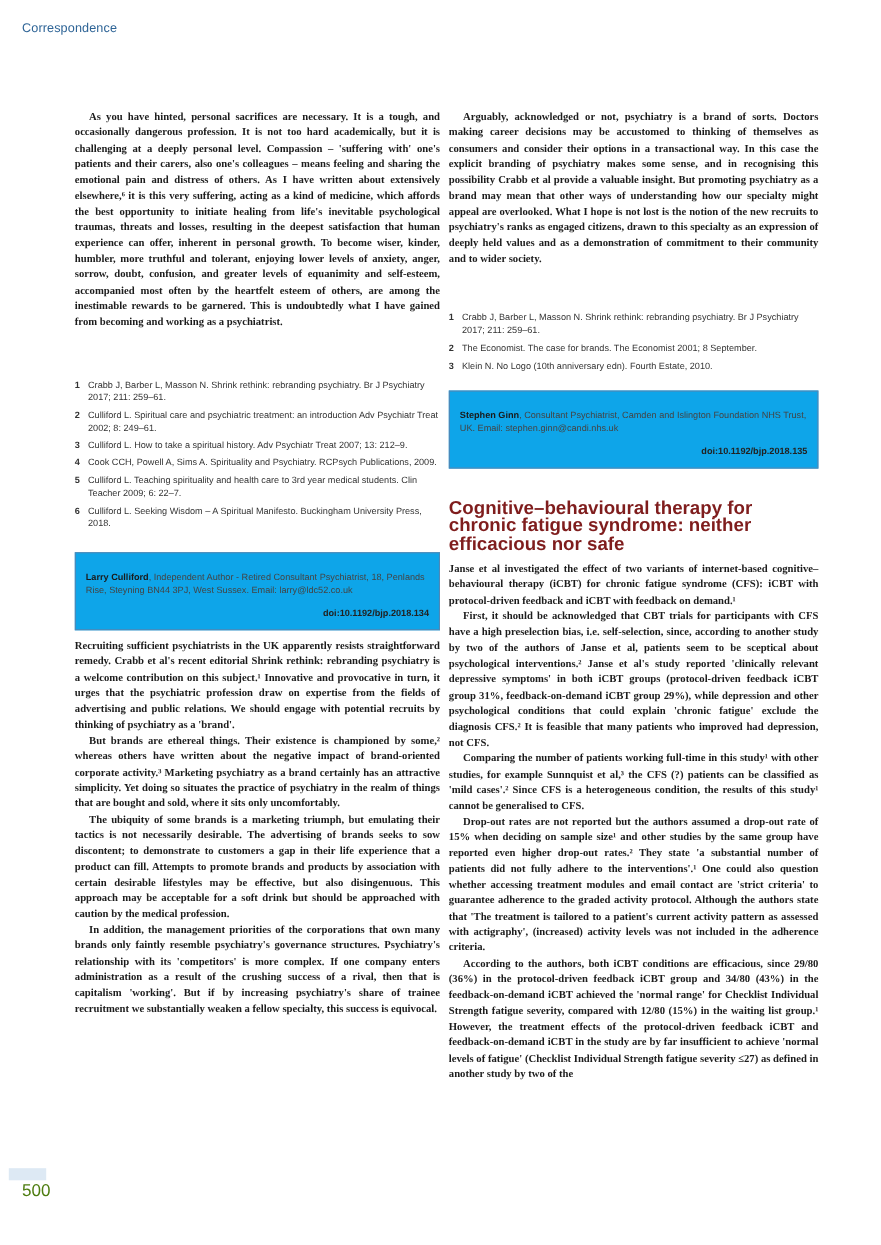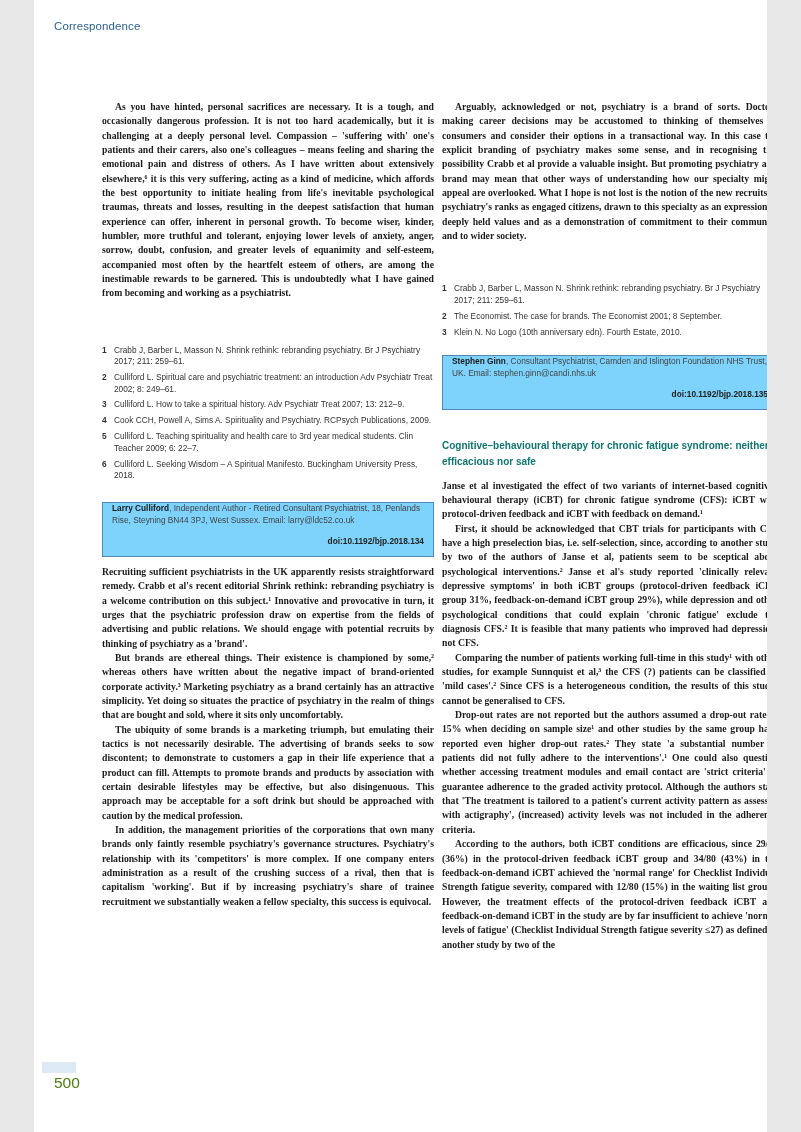--- a/index.html
+++ b/index.html
@@ -1,17 +1,17 @@
 <!DOCTYPE html>
 <html><head>
 <meta charset="utf-8">
 <style>
   html,body { margin:0; padding:0; background:#e8e8e8; }
   .page {
-    position:relative; width:733px; height:1132px; margin:0 auto;
+    position:relative; width:801px; height:1132px; margin:0 auto;
     background:#ffffff; overflow:hidden;
     font-family:"Liberation Serif", serif; color:#1a1a1a;
   }
   .header-label {
     position:absolute; left:20px; top:20px;
     font-family:"Liberation Sans", sans-serif;
     font-size:11.5px; color:#2e6496; letter-spacing:0.1px;
   }
   .col { position:absolute; top:100px; }
   .col-left  { left:68px;  width:332px; }
@@ -26,34 +26,34 @@
   .refs {
     font-family:"Liberation Sans", sans-serif; color:#333;
   }
   .refs-left  { margin-top:44px; }
   .refs-right { margin-top:40px; }
   .ref { display:flex; margin-bottom:4.5px; font-size:8.3px; line-height:11.4px; }
   .ref-num { font-weight:bold; width:9px; flex:0 0 9px; }
   .ref-text { flex:1; padding-left:3px; }
 
   .author-box {
-    border:1px solid #5188b5; background:#7dd3fc;
-    padding:0 9px 8px 9px;
+    border:1px solid #5188b5; background:#0ea5e9;
+    padding:16px 9px 8px 9px;
     font-family:"Liberation Sans", sans-serif;
     font-size:8.3px; line-height:11.5px; color:#444;
   }
   .author-box .name { font-weight:bold; color:#1a1a1a; }
   .author-box .doi { margin-top:10px; font-weight:bold; color:#222;text-align:right; }
   .box-left  { margin-top:21px; }
   .box-right { margin-top:17px; }
 
   .article-title {
     font-family:"Liberation Sans", sans-serif;
-    font-weight:bold; font-size:10px; line-height:16.5px;
-    color:#0f766e; margin:0;
+    font-weight:bold; font-size:17px; line-height:16.5px;
+    color:#7f1d1d; margin:0;
   }
   .title-left  { margin-top:26px; }
   .title-right { margin-top:28px; }
   .article-body { margin-top:8px; }
 
   .footer-accent-bar {
     position:absolute; left:8px; top:1062px;
     width:34px; height:11px; background:#dde9f4;
   }
   .page-number {

